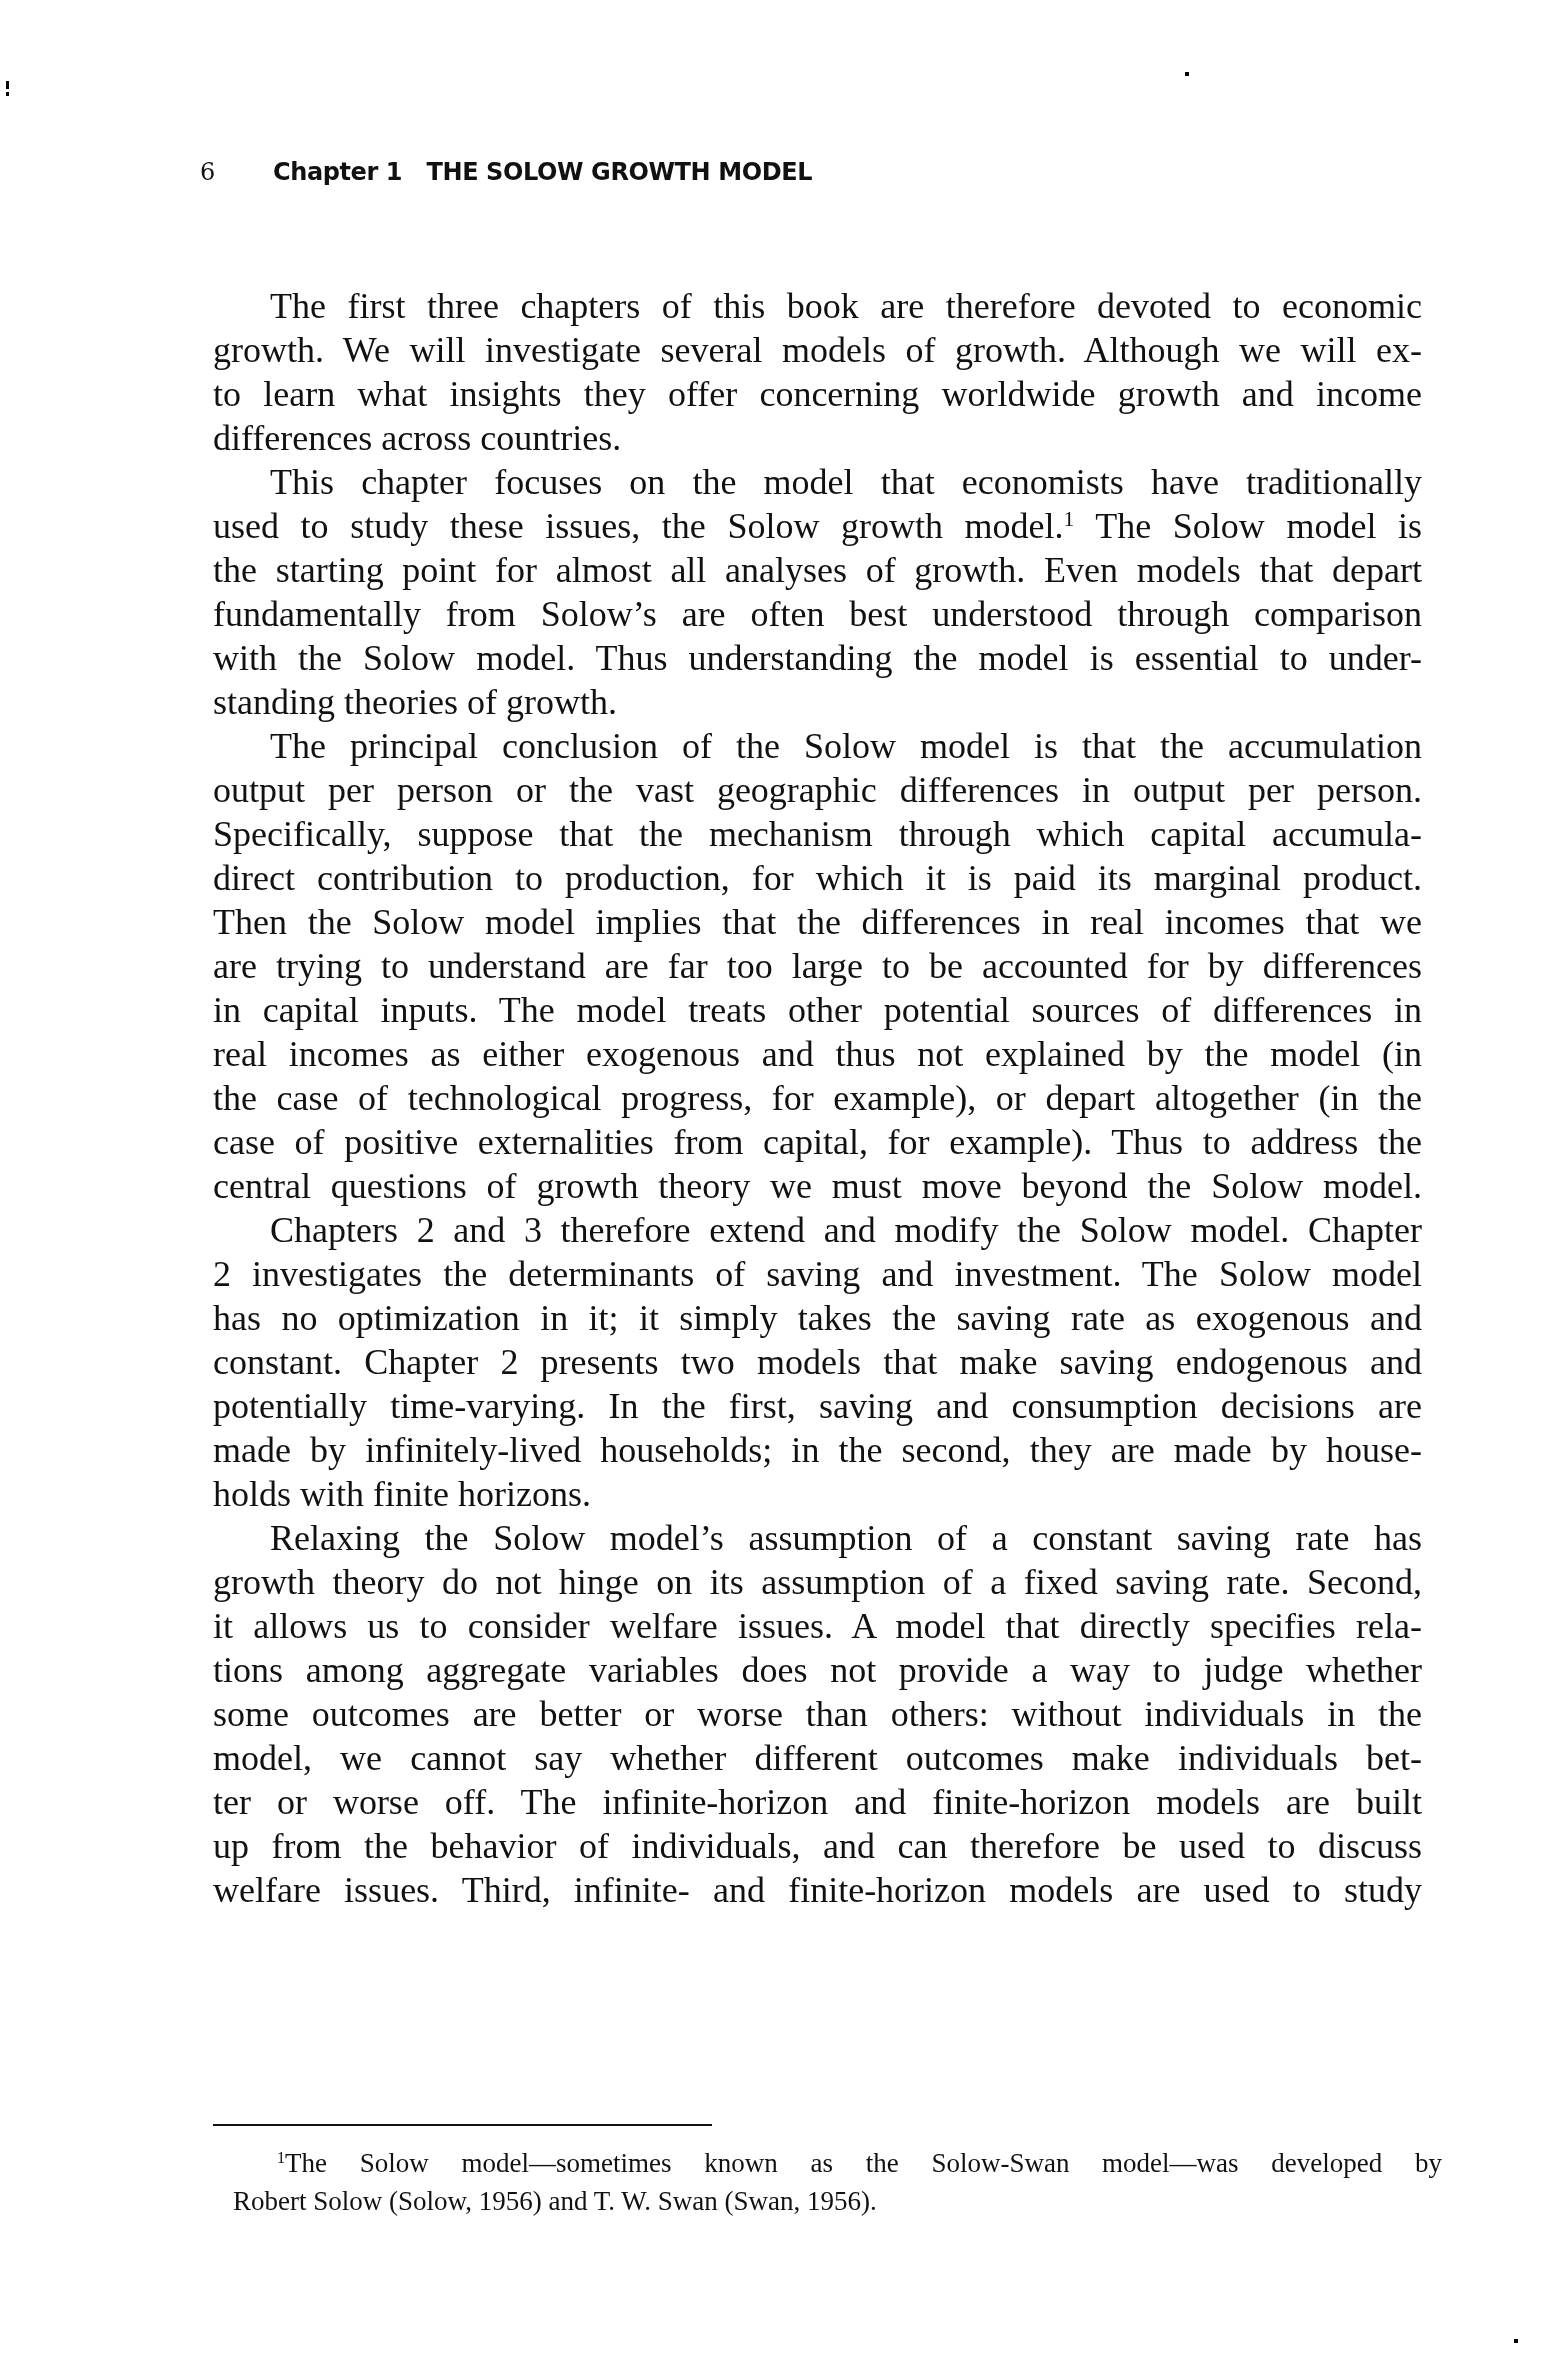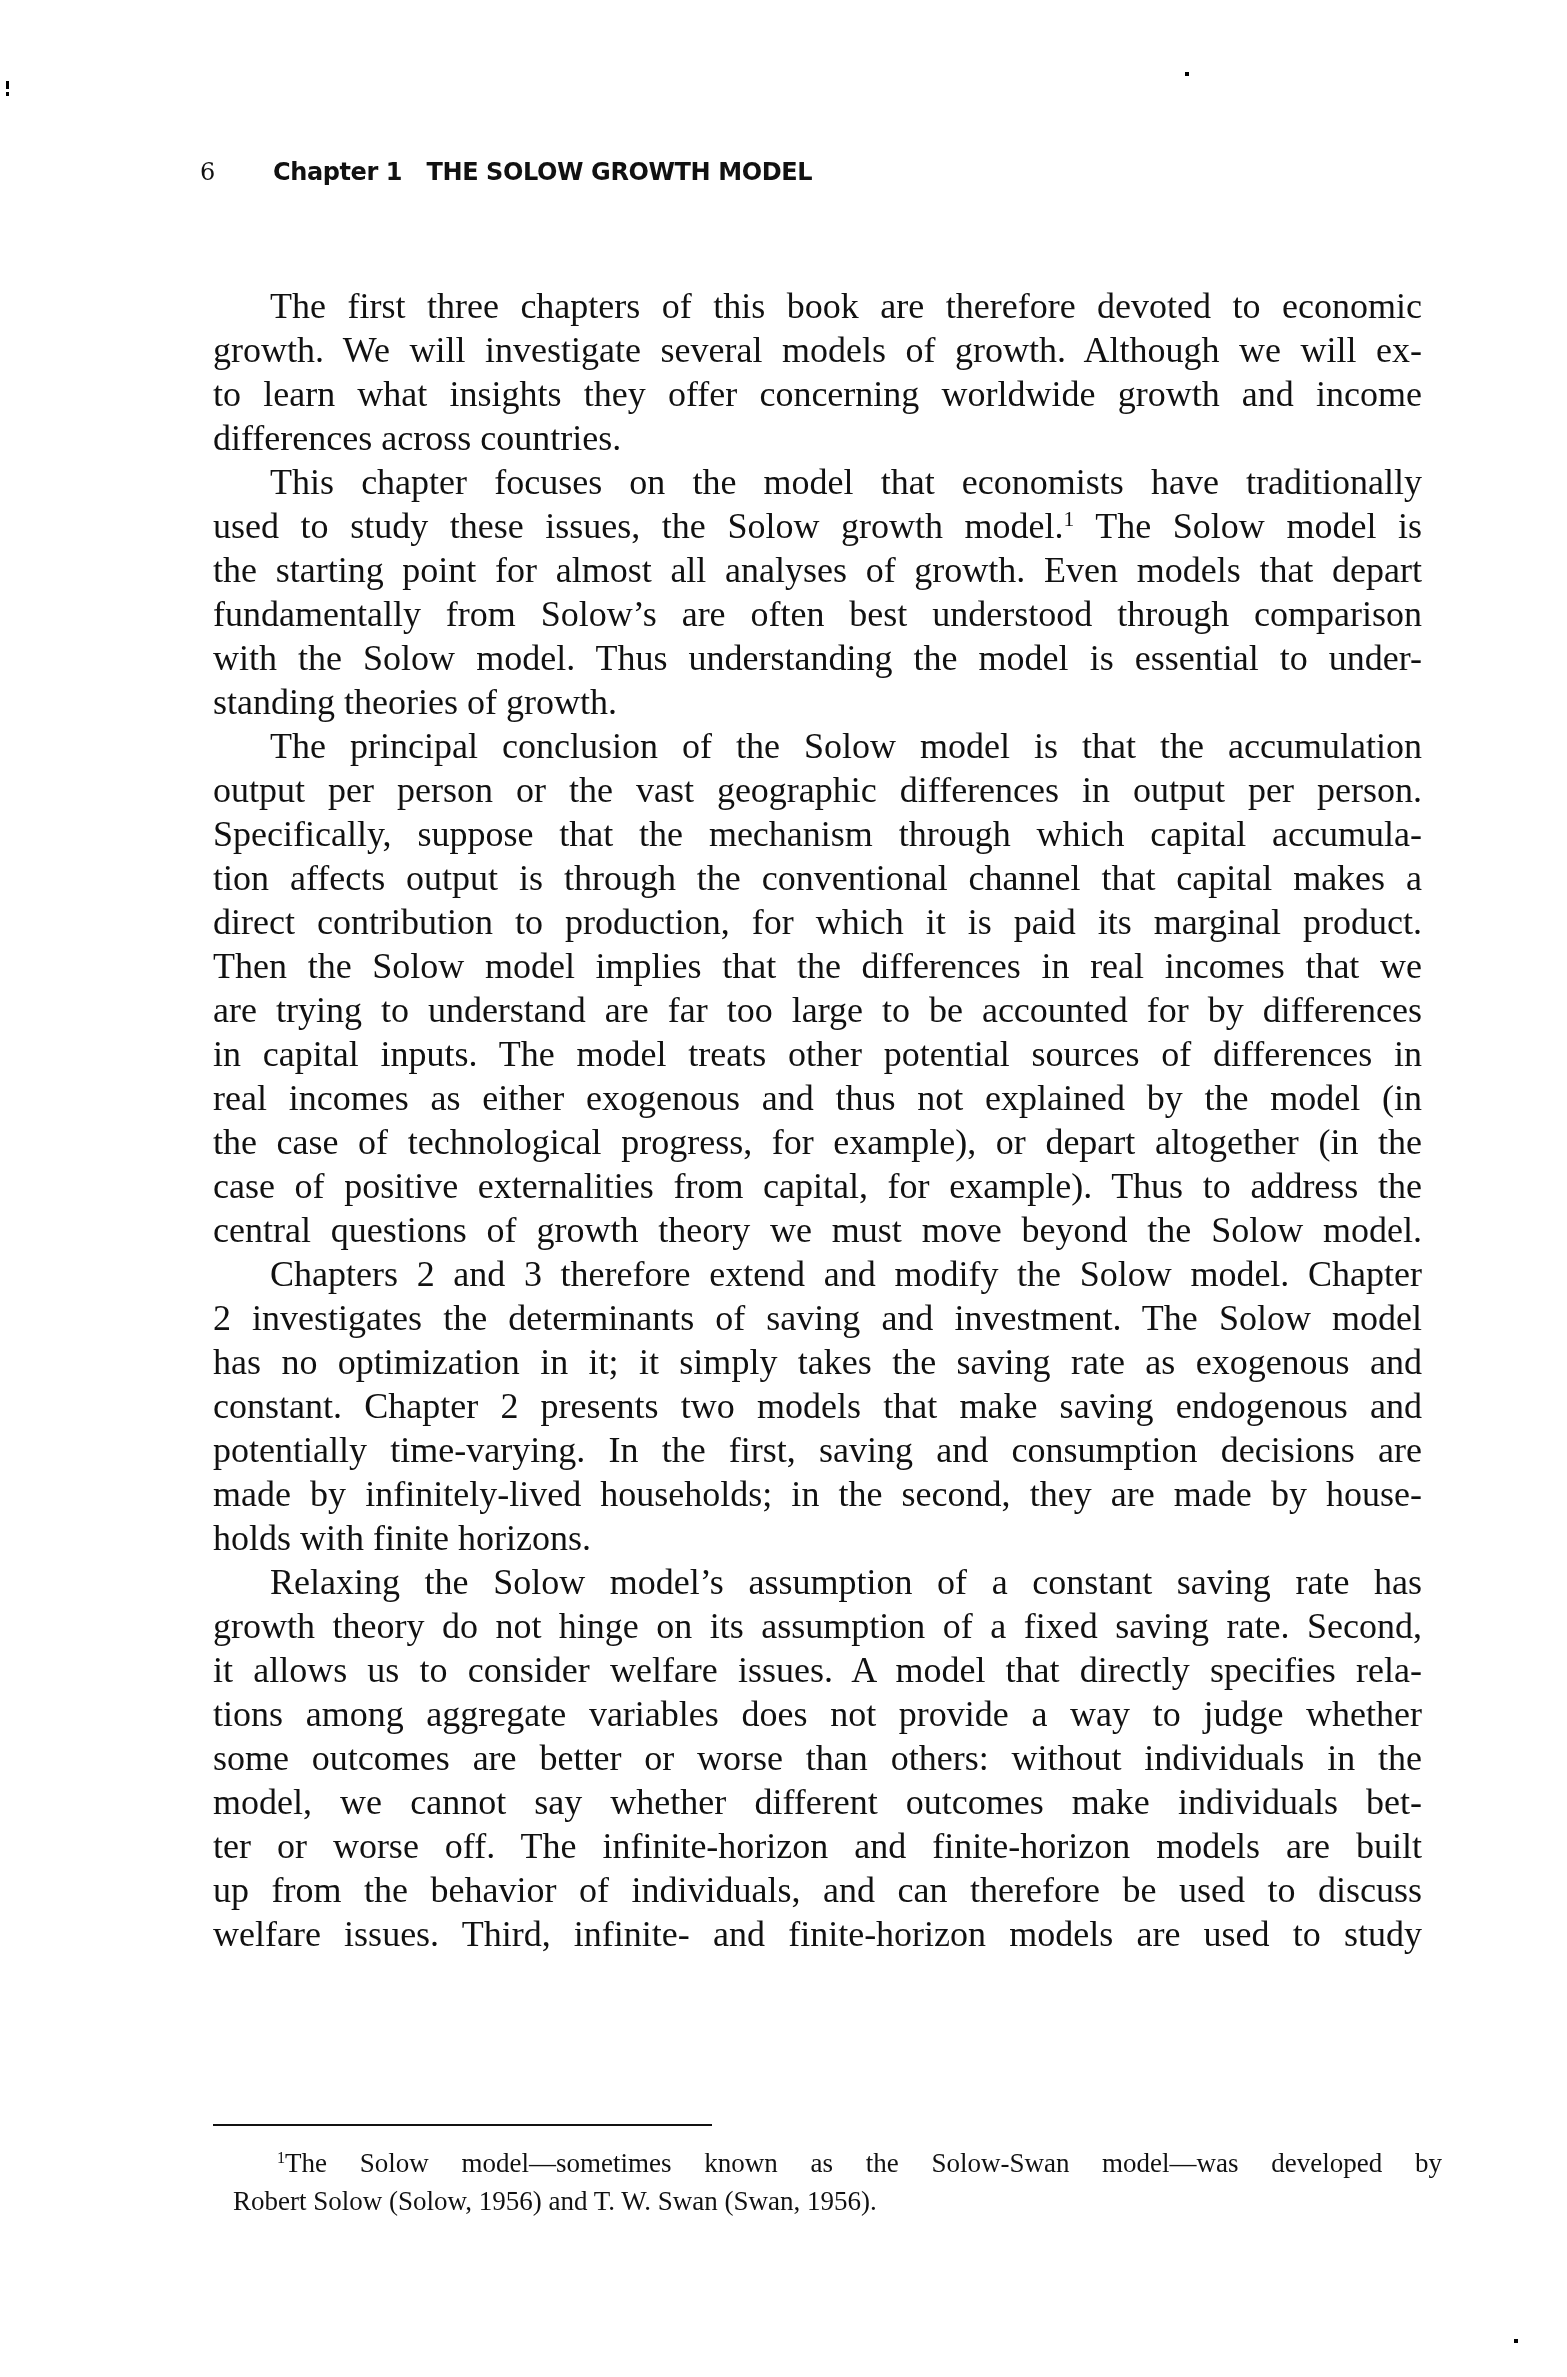--- a/index.html
+++ b/index.html
@@ -56,21 +56,20 @@
     <span class="line">the starting point for almost all analyses of growth. Even models that depart</span>
     <span class="line">fundamentally from Solow’s are often best understood through comparison</span>
     <span class="line">with the Solow model. Thus understanding the model is essential to under-</span>
     <span class="line last">standing theories of growth.</span>
   </div>
 
   <div>
     <span class="line indent">The principal conclusion of the Solow model is that the accumulation</span>
     <span class="line">output per person or the vast geographic differences in output per person.</span>
     <span class="line">Specifically, suppose that the mechanism through which capital accumula-</span>
-    <span class="line">tion affects output is through the conventional channel that capital makes a</span>
     <span class="line">direct contribution to production, for which it is paid its marginal product.</span>
     <span class="line">Then the Solow model implies that the differences in real incomes that we</span>
     <span class="line">are trying to understand are far too large to be accounted for by differences</span>
     <span class="line">in capital inputs. The model treats other potential sources of differences in</span>
     <span class="line">real incomes as either exogenous and thus not explained by the model (in</span>
     <span class="line">the case of technological progress, for example), or depart altogether (in the</span>
     <span class="line">case of positive externalities from capital, for example). Thus to address the</span>
     <span class="line">central questions of growth theory we must move beyond the Solow model.</span>
   </div>
 

